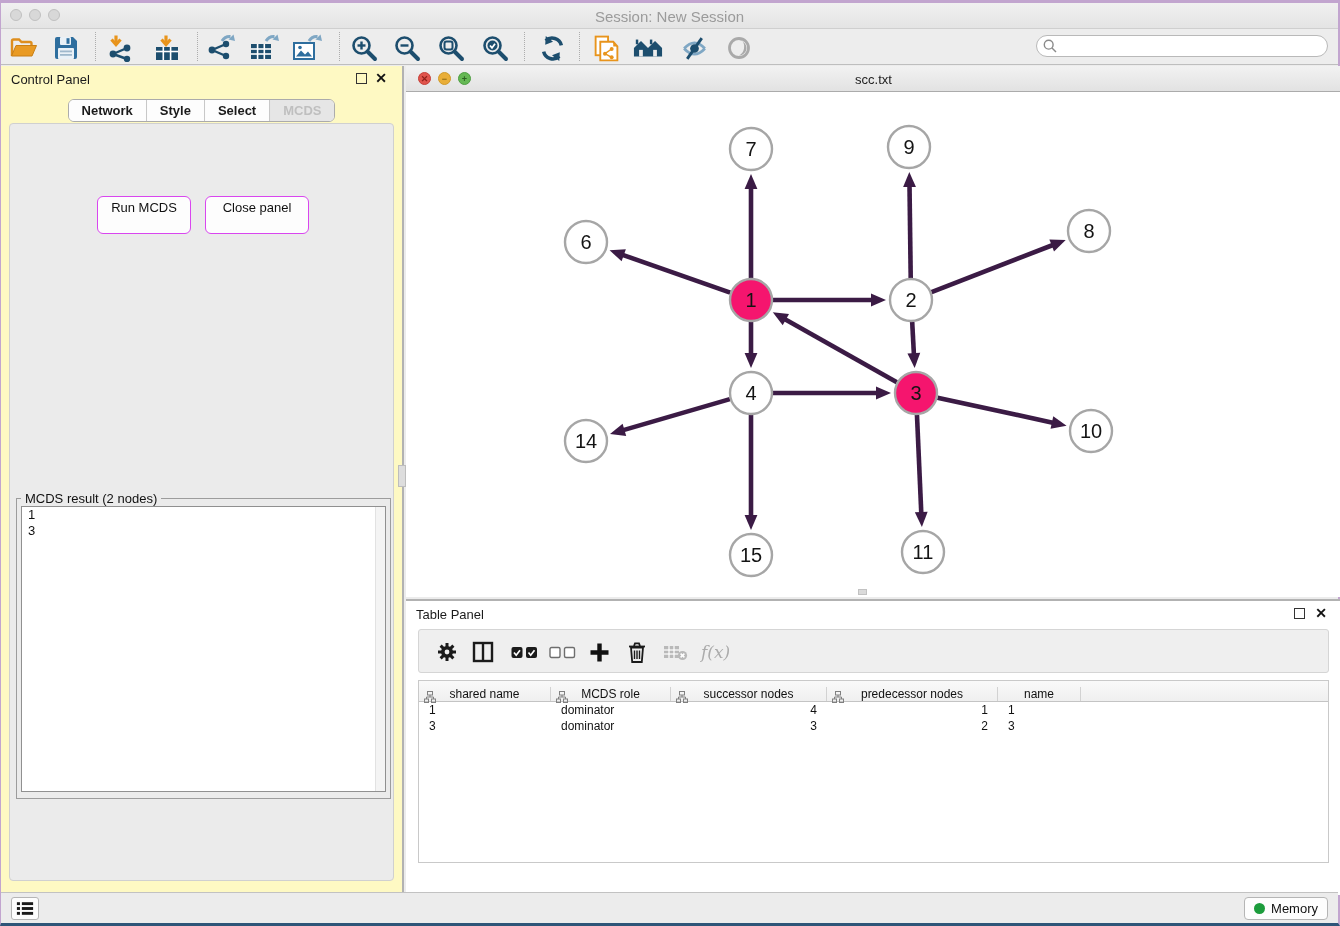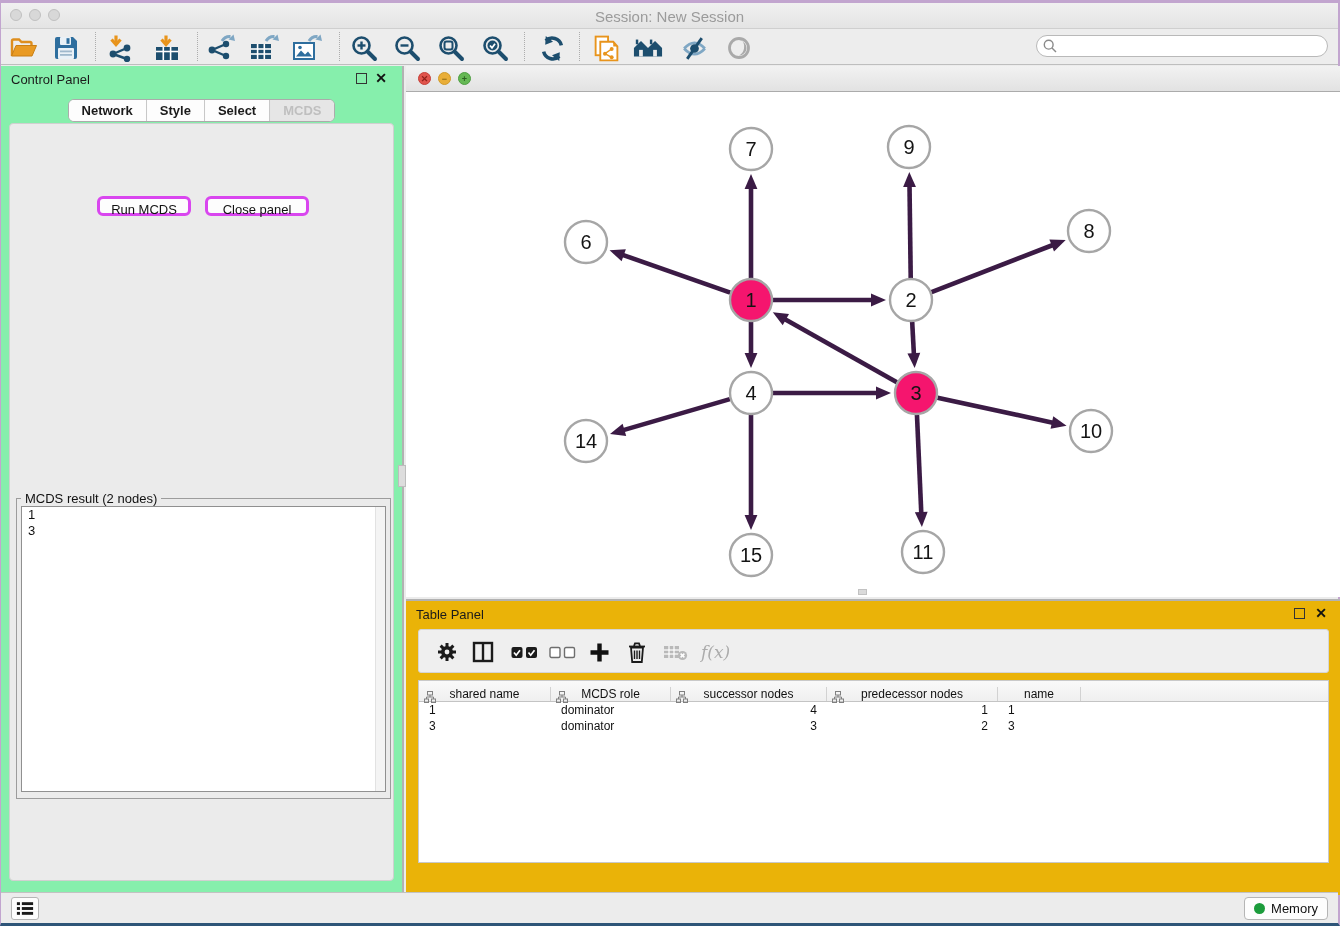--- a/index.html
+++ b/index.html
@@ -12,50 +12,50 @@
   .titlebar .title{position:absolute;left:0;right:0;top:5px;text-align:center;font-size:15px;color:#9B9B9B;}
   
   .toolbar{position:absolute;left:0;top:26px;width:100%;height:36px;background:#EDEDED;border-bottom:1px solid #BEBEBE;box-sizing:border-box;}
   .tbi{position:absolute;top:4px;width:30px;height:30px;display:flex;align-items:center;justify-content:center;}
   .tsep{position:absolute;top:3px;height:29px;border-left:1px dotted #ADADAD;}
   .search{position:absolute;right:10px;top:6px;width:292px;height:22px;background:#fff;border:1px solid #B9B9B9;border-radius:12px;box-sizing:border-box;display:flex;align-items:center;padding-left:6px;}
   .search input{border:none;outline:none;flex:1;height:16px;font-size:12px;background:transparent;margin-left:4px;}
   
   .main{position:absolute;left:0;top:63px;width:100%;height:829px;}
   
-  .control-panel{position:absolute;left:0;top:0;width:403px;height:829px;background:#86efac;border-right:2px solid #B2B2B2;box-sizing:border-box;}
+  .control-panel{position:absolute;left:0;top:0;width:403px;height:829px;background:#fef9c3;border-right:2px solid #B2B2B2;box-sizing:border-box;}
   .panel-header{position:relative;height:26px;}
   .panel-header .ph-title{position:absolute;left:10px;top:6px;font-size:13px;color:#1b1b1b;}
   .ph-float{position:absolute;top:7px;width:11px;height:11px;border:1.6px solid #333;box-sizing:border-box;}
   .ph-close{position:absolute;top:4px;font-size:14px;font-weight:bold;color:#111;line-height:16px;}
   .cp-tabs{position:absolute;left:50%;transform:translateX(-50%);top:33px;display:flex;border:1px solid #ABABAB;border-radius:6px;overflow:hidden;background:#fff;}
   .seg{height:21px;line-height:21px;padding:0 13px;font-size:13px;font-weight:bold;color:#1b1b1b;background:#FDFDFD;border-left:1px solid #C8C8C8;cursor:default;}
   .seg:first-child{border-left:none;}
   .seg.sel{background:#E6E6E6;color:#BFBFBF;}
   .cp-content{position:absolute;left:8px;right:8px;top:57px;bottom:14px;background:#EBEBEB;border:1px solid #D0D0D0;border-radius:4px;}
   .opt-label{position:absolute;left:0;right:0;top:17px;text-align:center;font-size:13px;font-weight:bold;color:#111;}
   .dropdown{position:absolute;left:36px;top:40px;width:313px;height:22px;background:#fff;border:1px solid #A9A9A9;border-radius:5px;box-sizing:border-box;display:flex;align-items:center;}
   .dropdown .dd-value{flex:1;font-size:13px;padding-left:9px;color:#111;}
   .dropdown .dd-chevrons{width:18px;display:flex;flex-direction:column;align-items:center;gap:1px;}
-  .cp-btn{position:absolute;top:72px;height:20px;background:#FDFDFD;border:3px solid #d946ef;border-radius:6px;font-size:13px;color:#111;text-align:center;line-height:21px;box-sizing:border-box;}
+  .cp-btn{position:absolute;top:72px;height:38px;background:#FDFDFD;border:1px solid #d946ef;border-radius:6px;font-size:13px;color:#111;text-align:center;line-height:21px;box-sizing:border-box;}
   .mcds-fieldset{position:absolute;left:6px;top:374px;width:375px;height:301px;border:1px solid #9C9C9C;box-sizing:border-box;}
   .mcds-legend{position:absolute;left:4px;top:-8px;background:#EBEBEB;padding:0 4px;font-size:13px;color:#111;}
   .mcds-list{position:absolute;left:4px;right:4px;top:7px;bottom:6px;background:#fff;border:1px solid #909090;overflow:hidden;}
   .mcds-item{font-size:13px;color:#111;line-height:16px;padding-left:6px;}
   .mcds-scroll{position:absolute;right:0;top:0;bottom:0;width:9px;background:#F4F4F4;border-left:1px solid #E2E2E2;}
   .v-split{position:absolute;left:397px;top:399px;width:8px;height:22px;background:#DDD;border:1px solid #BDBDBD;box-sizing:border-box;}
   
   .network-window{position:absolute;left:405px;top:0;width:935px;height:531px;background:#fff;}
   .net-titlebar{position:absolute;left:0;top:0;width:100%;height:26px;background:linear-gradient(#F2F2F2,#E2E2E2);border-bottom:1px solid #ABABAB;box-sizing:border-box;}
   .light{position:absolute;top:6px;width:13px;height:13px;border-radius:50%;box-sizing:border-box;font-size:9px;font-weight:bold;text-align:center;line-height:12px;}
   .net-title{position:absolute;left:0;right:0;top:6px;text-align:center;font-size:13px;color:#222;}
   .canvas{position:absolute;left:0;top:26px;width:935px;height:505px;background:#fff;}
   .canvas-handle{position:absolute;left:452px;bottom:2px;width:9px;height:6px;background:#DADADA;border:1px solid #C2C2C2;box-sizing:border-box;}
   
-  .table-panel{position:absolute;left:405px;top:533px;width:935px;height:296px;background:#eab308;border-top:2px solid #B2B2B2;box-sizing:border-box;}
+  .table-panel{position:absolute;left:405px;top:533px;width:935px;height:296px;background:#ffffff;border-top:2px solid #B2B2B2;box-sizing:border-box;}
   .tp-toolbar{position:absolute;left:12px;right:12px;top:28px;height:44px;background:#EFEFEF;border:1px solid #D5D5D5;border-radius:3px;box-sizing:border-box;}
   .tpi{position:absolute;top:10px;height:24px;display:flex;align-items:center;justify-content:center;}
   .fx{font-family:"DejaVu Serif",serif;font-style:italic;font-size:17px;color:#ABABAB;}
   .tp-table{position:absolute;left:12px;right:12px;top:79px;height:183px;background:#fff;border:1px solid #C9C9C9;box-sizing:border-box;overflow:hidden;}
   .tp-header{display:flex;height:20px;background:linear-gradient(#F9F9F9,#EFEFEF);border-bottom:1px solid #C4C4C4;align-items:flex-end;}
   .th{position:relative;box-sizing:border-box;border-right:1px solid #D2D2D2;display:flex;align-items:center;justify-content:center;font-size:12px;color:#111;}
   .col-icon{position:absolute;left:5px;top:4px;}
   .tr{display:flex;height:16px;}
   .td{box-sizing:border-box;font-size:12px;color:#111;line-height:16px;padding:0 10px;white-space:nowrap;overflow:hidden;}
   .tp-tabsbar{position:absolute;left:0;right:0;bottom:6px;height:23px;display:flex;justify-content:center;}
@@ -289,20 +289,21 @@
         </div>
       </div>
     </div>
     <div class="v-split"></div>
 
     <div class="network-window">
       <div class="net-titlebar">
         <span class="light" style="left:12px;background:#E0544C;border:1px solid #C63F38;color:#8E1F1A">✕</span>
         <span class="light" style="left:32px;background:#E9AE38;border:1px solid #D09A2A;color:#8E6A12">−</span>
         <span class="light" style="left:52px;background:#65B854;border:1px solid #4E9E42;color:#2C6322">+</span>
+        <div class="net-title">scc.txt</div>
       </div>
       <div class="canvas">
         <svg id="graph-svg" width="935" height="505">
             <line x1="345" y1="186" x2="345" y2="95" stroke="#3B1B45" stroke-width="4.6"></line>
             <polygon points="345,82 351.4,97 338.6,97" fill="#3B1B45"></polygon>
             <line x1="324.2449403778676" y1="200.7042820722201" x2="215.84964843822868" y2="162.60169460252888" stroke="#3B1B45" stroke-width="4.6"></line>
             <polygon points="203.58529502515046,158.2905885542953 219.85886271014033,157.22710616043398 215.61408137034113,169.30277721331103" fill="#3B1B45"></polygon>
             <line x1="367" y1="208" x2="467" y2="208" stroke="#3B1B45" stroke-width="4.6"></line>
             <polygon points="480,208 465,214.4 465,201.6" fill="#3B1B45"></polygon>
             <line x1="345" y1="230" x2="345" y2="263" stroke="#3B1B45" stroke-width="4.6"></line>

